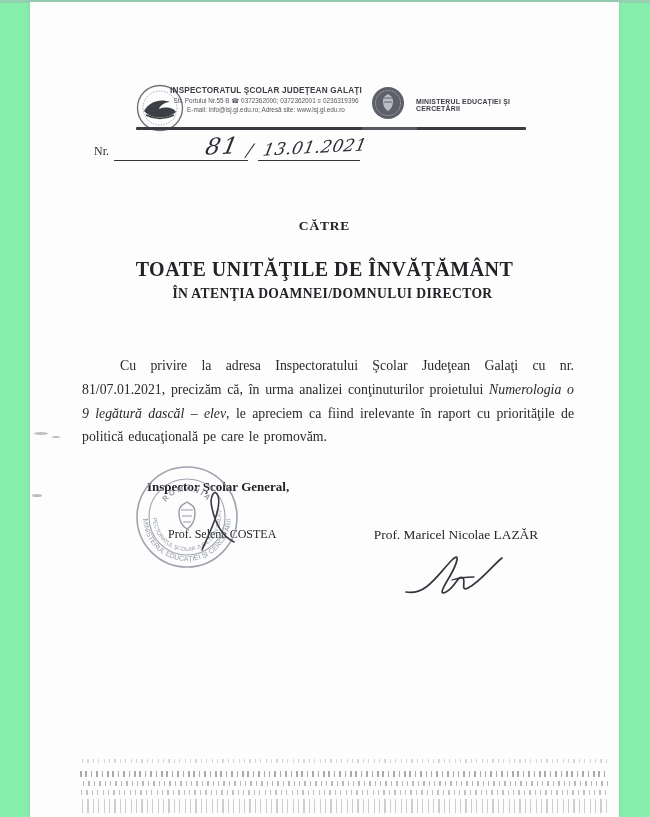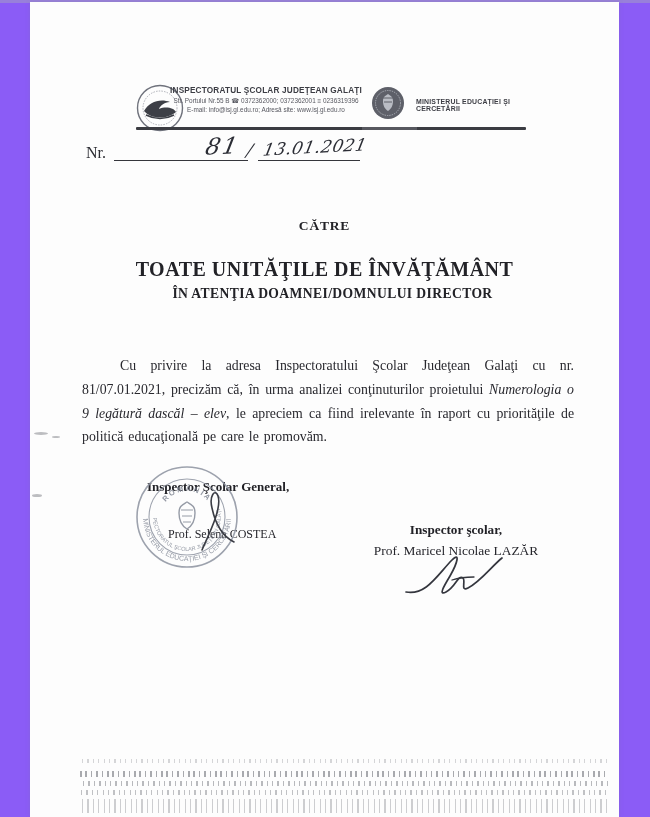--- a/index.html
+++ b/index.html
@@ -3,21 +3,21 @@
 <meta charset="utf-8">
 <style>
   * { margin:0; padding:0; box-sizing:border-box; }
   html,body { width:650px; height:817px; }
   body {
     font-family:"Liberation Serif", serif;
     background:#edeff4;
     color:#26262b;
     overflow:hidden;
   }
-  .viewport { position:relative; width:650px; height:817px; background:#8b5cf6; }
+  .viewport { position:relative; width:650px; height:817px; background:#86efac; }
   .top-edge { position:absolute; left:0; top:0; width:100%; height:3px; background:rgba(168,173,185,.45); }
   .paper {
     position:absolute; left:30px; top:2px; width:589px; height:815px;
     background:#fdfdfd;
     box-shadow:0 0 4px rgba(120,125,140,.25);
   }
   
   .hdr-left-logo { position:absolute; left:106px; top:82px; }
   .hdr-right-logo { position:absolute; left:341px; top:84px; }
   .inst-block {
@@ -31,21 +31,21 @@
     position:absolute; left:386px; top:96px; width:140px;
     font-family:"Liberation Sans", sans-serif; font-size:6.9px; font-weight:bold;
     color:#3c3d44; letter-spacing:.2px;
   }
   .hdr-rule {
     position:absolute; left:106px; top:125px; width:390px; height:3px;
     background:linear-gradient(90deg,#3b3c42 0 58%, #57585f 58% 72%, #3b3c42 72% 100%);
     border-radius:1px;
   }
   
-  .reg-label { position:absolute; left:56px; top:142px; font-size:16px; color:#2c2d33; }
+  .reg-label { position:absolute; left:64px; top:142px; font-size:12px; color:#2c2d33; }
   .reg-line1 { position:absolute; left:84px; top:158px; width:134px; border-bottom:1.3px solid #35363c; }
   .reg-line2 { position:absolute; left:228px; top:158px; width:102px; border-bottom:1.3px solid #35363c; }
   .hand { font-family:"DejaVu Serif", serif; font-style:italic; color:#2b2d35; transform:skewX(-14deg) rotate(-3deg); }
   .hand-number { position:absolute; left:176px; top:131px; font-size:23px; letter-spacing:2px; }
   .hand-sep { position:absolute; left:217px; top:138px; font-size:17px; }
   .hand-date { position:absolute; left:234px; top:135px; font-size:17px; letter-spacing:.5px; }
   
   .salutation { position:absolute; left:0; top:216px; width:100%; text-align:center;
     font-weight:bold; font-size:13.5px; letter-spacing:.8px; color:#222227; }
   .recipient1 { position:absolute; left:0; top:256px; width:100%; text-align:center;
@@ -162,21 +162,20 @@
       </svg>
     </div>
 
     <div class="sig-left-squiggle">
       <svg width="70" height="75" viewBox="0 0 70 75">
         <path d="M14 68 C 22 50 34 26 30 14 C 27 6 21 14 24 26 C 27 40 34 54 46 60" fill="none" stroke="#3a3c44" stroke-width="1.6" stroke-linecap="round"></path>
       </svg>
     </div>
 
     <div class="sig-right-block">
-      <div class="sig-right-title">Inspector şcolar,</div>
       <div class="sig-right-name">Prof. Maricel Nicolae LAZĂR</div>
     </div>
     <div class="sig-right-squiggle">
       <svg width="120" height="50" viewBox="0 0 120 50">
         <path d="M6 42 C 26 46 38 24 52 10 C 60 2 58 12 50 26 C 44 36 38 46 46 42 C 56 37 58 24 63 28 C 66 31 60 42 68 38 C 80 32 92 16 102 8" fill="none" stroke="#34363e" stroke-width="1.7" stroke-linecap="round"></path>
         <path d="M52 30 C 58 28 66 27 74 27" fill="none" stroke="#34363e" stroke-width="1.3" stroke-linecap="round"></path>
       </svg>
     </div>
 
     <div class="speck sp1"></div>

